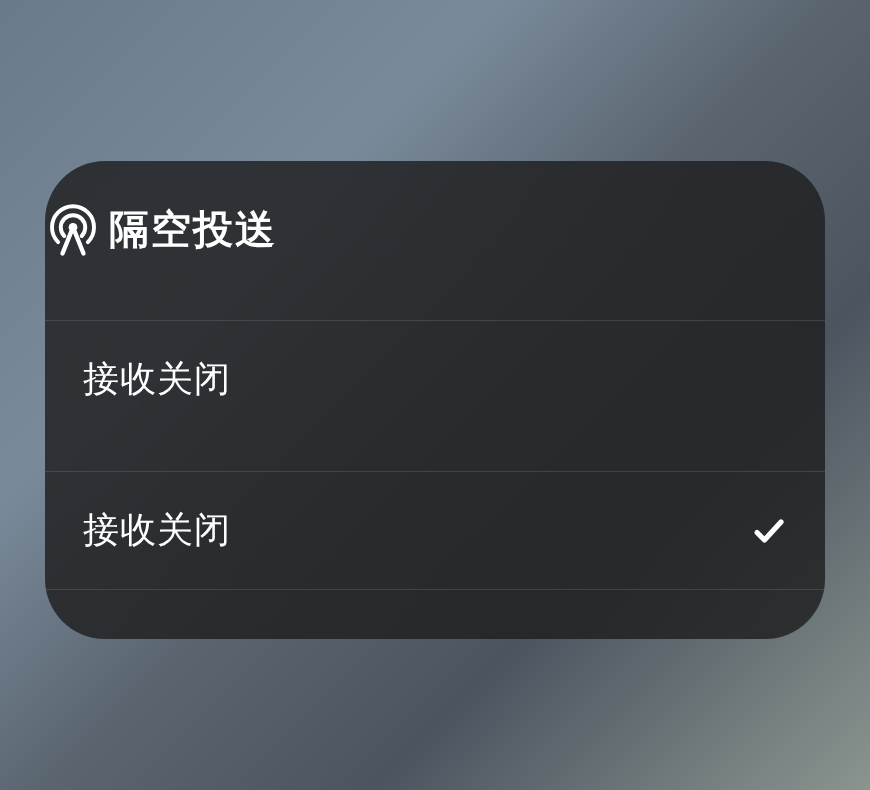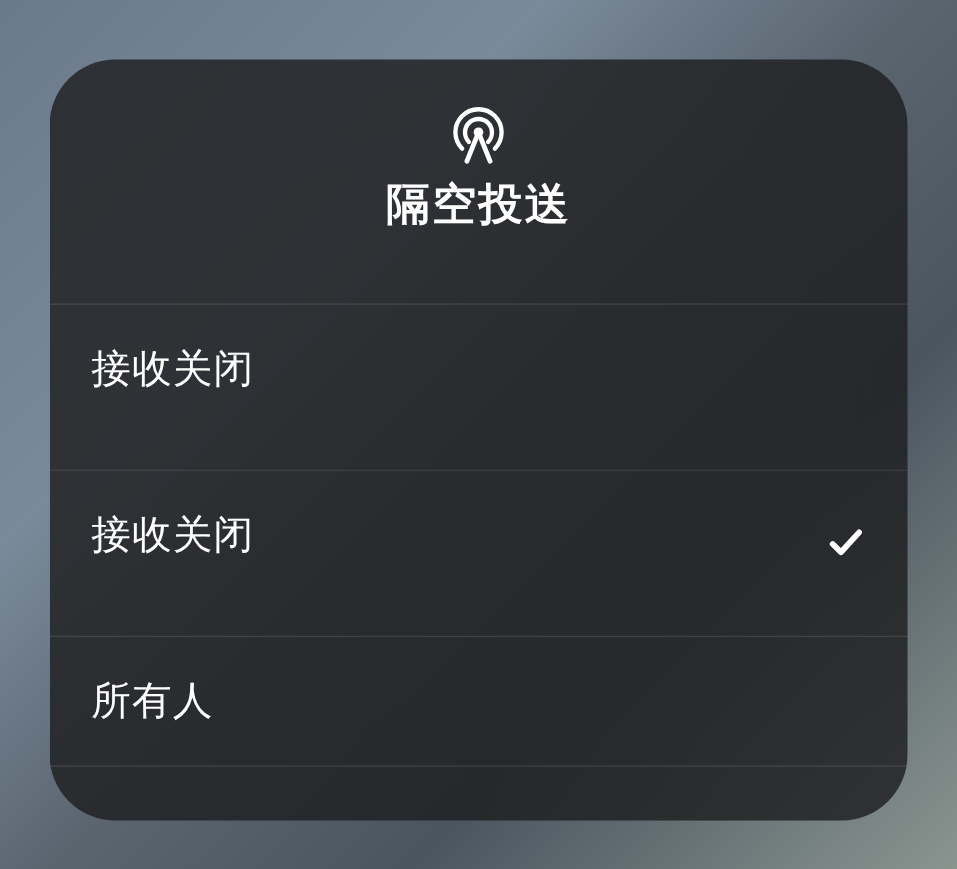--- a/index.html
+++ b/index.html
@@ -20,21 +20,21 @@
     .panel {
       width: 780px;
       background: rgba(30, 30, 32, 0.82);
       backdrop-filter: blur(40px);
       border-radius: 60px;
       overflow: hidden;
       margin-top: 10px;
     }
     .header {
       display: flex;
-      flex-direction: column;
+      flex-direction: row;
       align-items: center;
       padding: 40px 0 30px 0;
       gap: 8px;
       text-align: right;
     }
     .airdrop-icon {
       width: 56px;
       height: 56px;
       display: flex;
       align-items: center;
@@ -49,21 +49,21 @@
       font-size: 40px;
       font-weight: 600;
       letter-spacing: 2px;
     }
     .options {
       display: flex;
       flex-direction: column;
     }
     .option {
       display: flex;
-      align-items: flex-end;
+      align-items: center;
       justify-content: space-between;
       padding: 34px 38px;
       border-top: 1px solid rgba(255, 255, 255, 0.12);
       cursor: pointer;
       margin-top: 33px;
     }
     .option-label {
       color: #ffffff;
       font-size: 36px;
       font-weight: 400;
@@ -110,19 +110,15 @@
 
     </div>
     <div class="option">
       <span class="option-label">接收关闭</span>
       <span class="check-icon visible">
         <svg viewBox="0 0 24 24" fill="none" stroke="#ffffff" stroke-width="3.5" stroke-linecap="round" stroke-linejoin="round">
           <polyline points="4,13 9,18 20,6"></polyline>
         </svg>
       </span>
     </div>
-    <div class="option">
-      <span class="option-label">所有人</span>
-
-    </div>
     <div class="bottom-divider"></div>
   </div>
 </div>
 
 </body></html>

